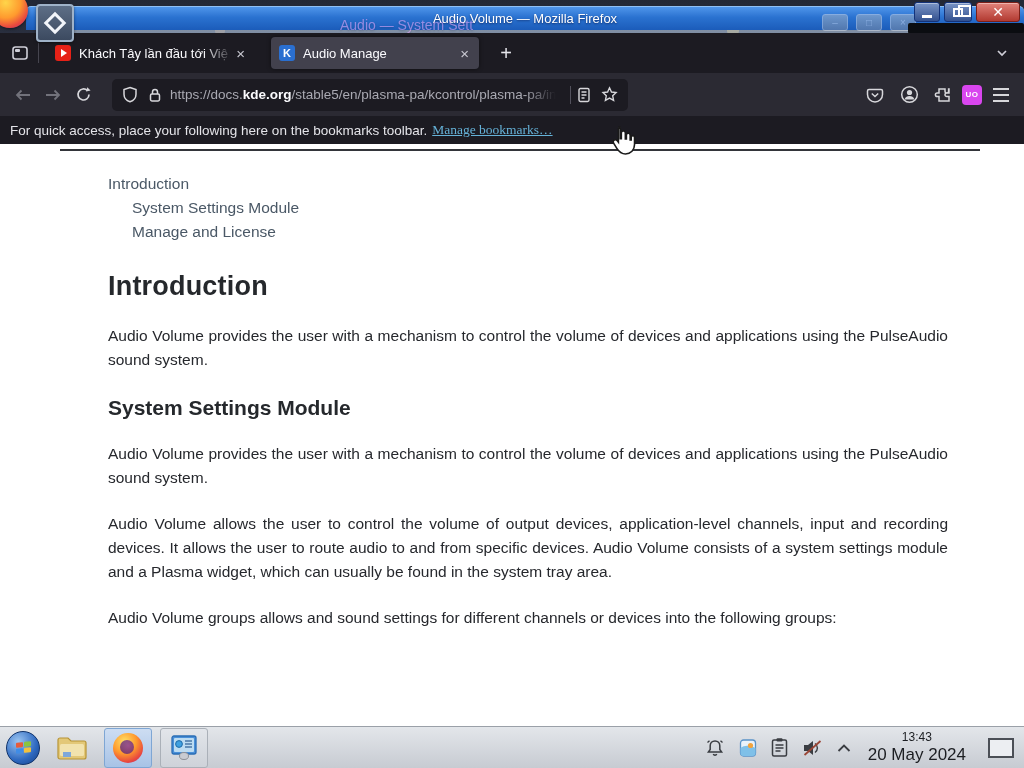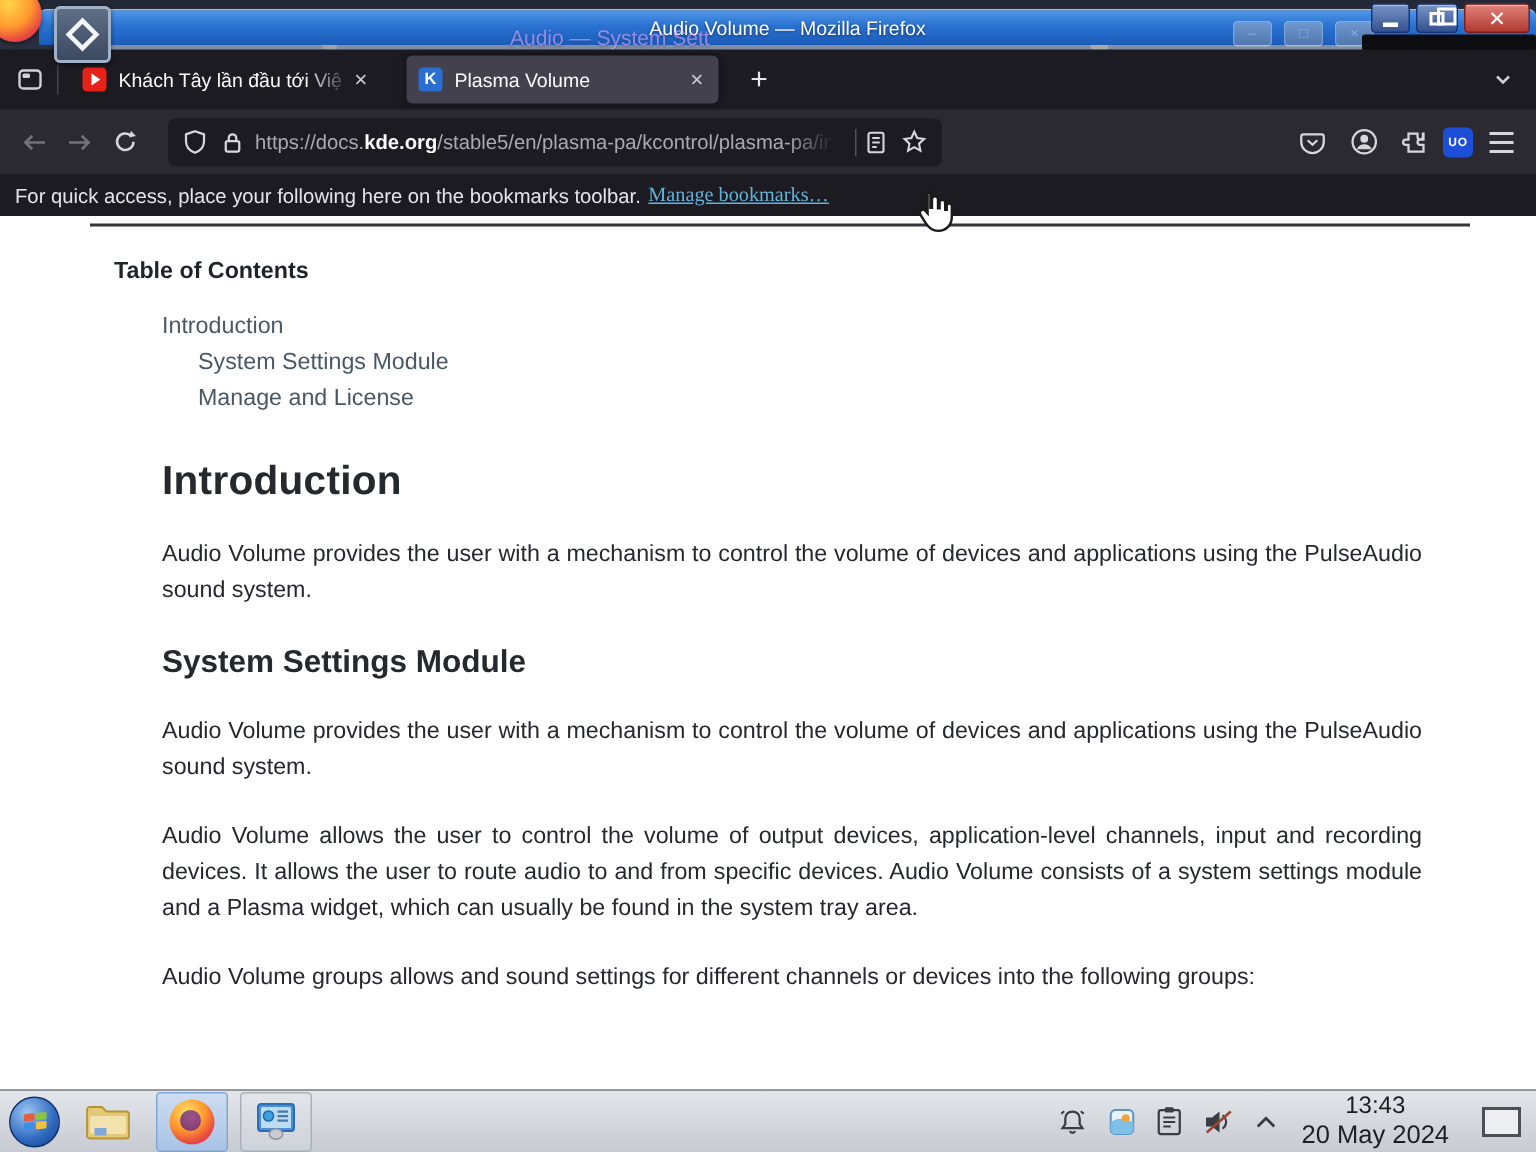--- a/index.html
+++ b/index.html
@@ -55,21 +55,21 @@
   .alltabs { margin-right:2px; }
 
   .navbar { height:43px; background:#2b2a33; display:flex; align-items:center; padding:0 8px; }
   .navbtn { width:30px; height:30px; border-radius:4px; display:flex; align-items:center; justify-content:center; flex:none; }
   .urlbar { height:32px; flex:none; width:516px; margin-left:14px; background:#1c1b22; border-radius:5px; display:flex; align-items:center; padding:0 10px; }
   .url-text { font-size:13.5px; color:#a9a9b2; white-space:nowrap; overflow:hidden; flex:1; margin:0 8px;
      -webkit-mask-image:linear-gradient(90deg,#000 92%,transparent); mask-image:linear-gradient(90deg,#000 92%,transparent); }
   .url-text .domain { color:#fbfbfe; font-weight:bold; }
   .url-div { width:1px; height:18px; background:#52515c; margin:0 6px; flex:none; }
   .nav-right { display:flex; align-items:center; margin-left:auto; gap:4px; }
-  .ublock { width:20px; height:20px; border-radius:4px; background:#1d4ed8; color:#fff; font-size:8px; font-weight:bold;
+  .ublock { width:20px; height:20px; border-radius:4px; background:#d946ef; color:#fff; font-size:8px; font-weight:bold;
     display:flex; align-items:center; justify-content:center; letter-spacing:.5px; }
   .hamburger { display:flex; flex-direction:column; gap:4px; }
   .hamburger span { width:16px; height:2px; background:#d7d7db; }
 
   .bmbar { height:28px; background:#1c1b22; display:flex; align-items:center; padding:0 10px; font-size:13.5px; color:#e4e4e9; }
   .bmbar a { color:#65b2d8; text-decoration:underline; margin-left:5px;font-family:Liberation Serif, serif; }
 
   
   .content { position:absolute; left:0; top:144px; width:1024px; height:582px; background:#ffffff; color:#26282d; overflow:hidden; z-index:5; }
   .rule { margin:5px 0 0 60px; width:920px; height:2px; background:#33353a; }
@@ -89,21 +89,21 @@
   .orb { width:34px; height:34px; border-radius:50%; background:radial-gradient(circle at 35% 30%, #9cc6f2, #2e69c0 60%, #153f86); border:1px solid #10336b;
     display:flex; align-items:center; justify-content:center; flex:none; }
   .flag { width:15px; height:12px; display:grid; grid-template-columns:7px 7px; grid-template-rows:5px 5px; gap:1px; transform:skewY(-6deg); }
   .flag i { border-radius:1px; } .flag i:nth-child(1){background:#e65c3c;} .flag i:nth-child(2){background:#8bc63f;} .flag i:nth-child(3){background:#3f8ce6;} .flag i:nth-child(4){background:#f2c23e;}
   .task-item { width:48px; height:40px; display:flex; align-items:center; justify-content:center; flex:none; margin-left:8px; border-radius:3px; }
   .task-item.active { background:linear-gradient(#cdddf2,#a8c3e6); border:1px solid #7ea6d4; }
   .fx-logo { width:30px; height:30px; border-radius:50%; background:radial-gradient(circle at 38% 28%, #ffe066, #ff9a2e 42%, #e8483f 72%, #b5208c 100%); position:relative; }
   .fx-logo::after { content:""; position:absolute; left:7px; top:7px; width:14px; height:14px; border-radius:50%; background:radial-gradient(circle at 60% 40%, #7a2ca0, #4a1a70); opacity:.75; }
   .tray { margin-left:auto; display:flex; align-items:center; gap:12px; padding-right:4px; }
   .clock { text-align:center; color:#1c1e22; line-height:1.15; margin-left:4px; }
-  .clock .time { font-size:16px; } .clock .date { font-size:17px; }
+  .clock .time { font-size:12px; } .clock .date { font-size:17px; }
   .showdesk { width:26px; height:20px; border:2px solid #4b4f56; background:#eceef2; margin-left:10px; }
 
   .cursor { position:absolute; left:608px; top:125px; width:28px; height:32px; z-index:99; }
 </style>
 </head>
 <body>
 
 <div class="screen">
 
   <div class="desktop-strip">
@@ -154,21 +154,21 @@
       <div class="tab">
         <span class="favicon fav-yt">
             <span class="tri"></span>
           </span>
         <span class="label">Khách Tây lần đầu tới Việ</span>
         <span class="close">×</span>
       </div>
 
       <div class="tab active" style="margin-left:16px;">
         <span class="favicon fav-kde">K</span>
-        <span class="label">Plasma Volume</span>
+        <span class="label">Audio Manage</span>
         <span class="close">×</span>
       </div>
 
       <div class="newtab" style="margin-left:12px;">+</div>
       <div class="tab-spacer"></div>
       <div class="toolbtn alltabs">
         <svg width="14" height="14" viewBox="0 0 14 14">
           <polyline points="3,5 7,9 11,5" fill="none" stroke="#cfcfd8" stroke-width="1.7"></polyline>
         </svg>
       </div>
@@ -243,21 +243,20 @@
 
     <div class="bmbar">
       <span>For quick access, place your following here on the bookmarks toolbar.</span>
       <a href="#">Manage bookmarks…</a>
     </div>
   </div>
 
   <div class="content">
     <div class="rule"></div>
     <div class="toc">
-      <div class="toc-title">Table of Contents</div>
       <div class="toc-list">
         <a href="#" class="lvl1">Introduction</a>
         <a href="#" class="lvl2">System Settings Module</a>
         <a href="#" class="lvl2">Manage and License</a>
       </div>
     </div>
     <div class="article">
       <h1>Introduction</h1>
       <p>Audio Volume provides the user with a mechanism to control the volume of devices and applications using the PulseAudio sound system.</p>
       <h2>System Settings Module</h2>

